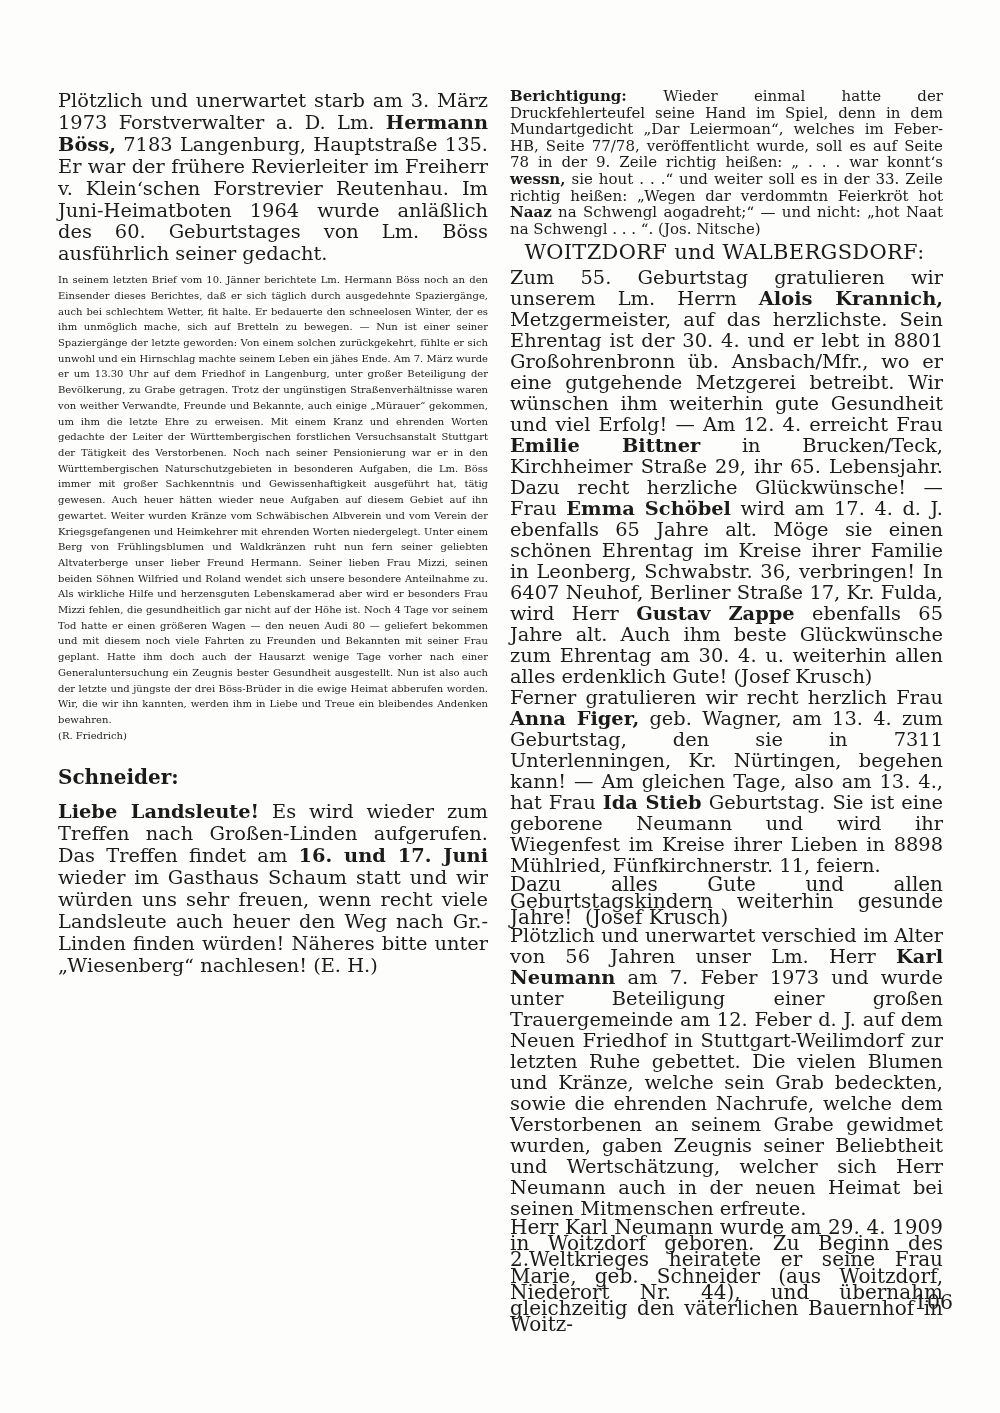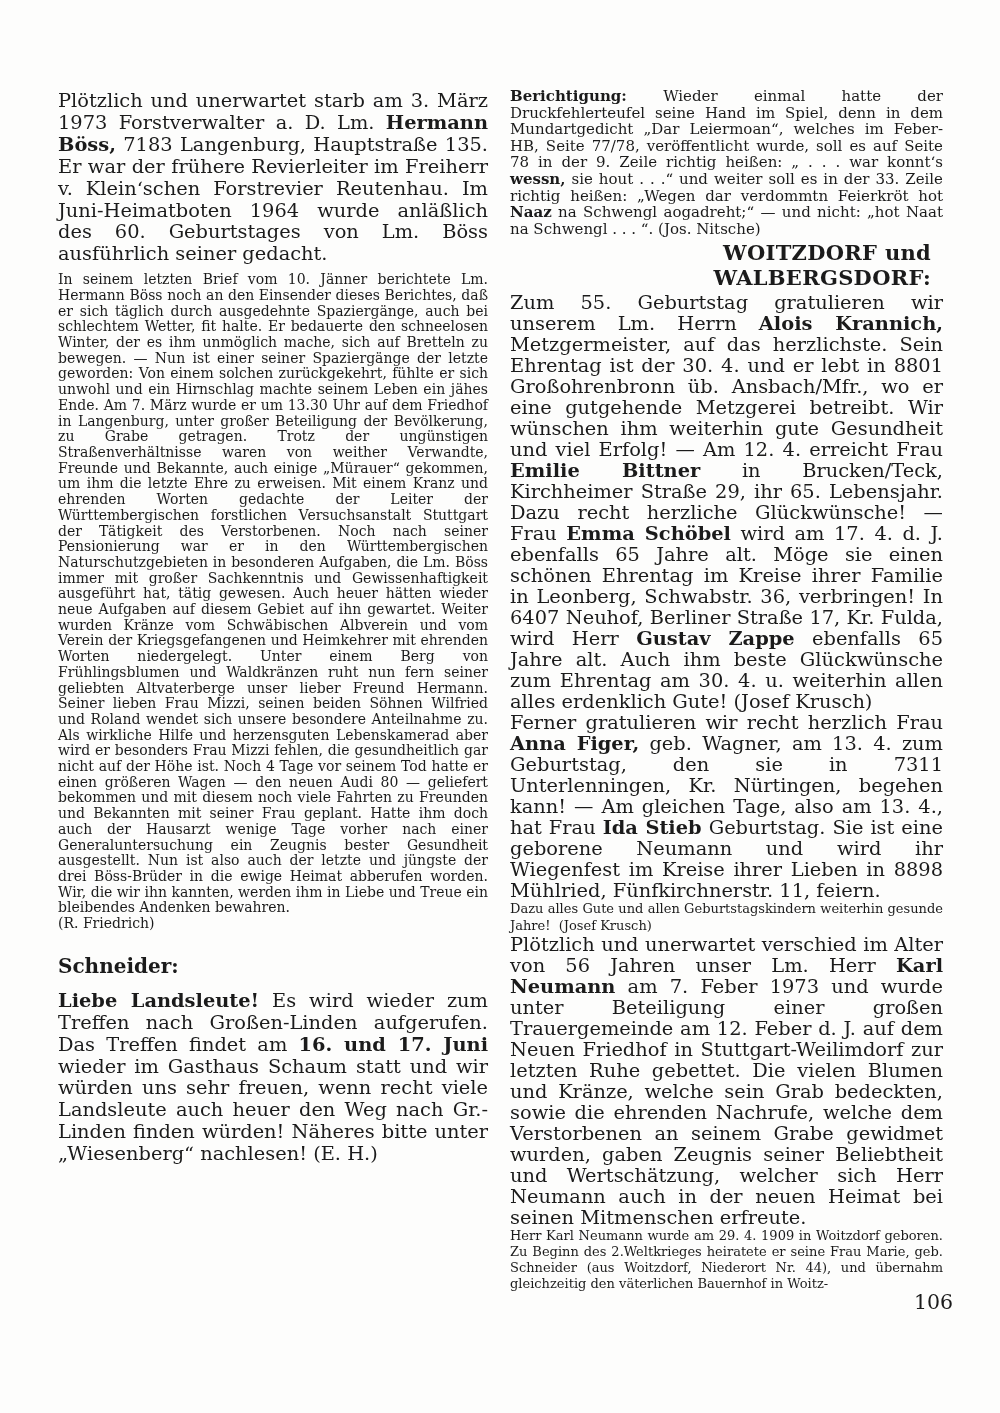--- a/index.html
+++ b/index.html
@@ -27,42 +27,42 @@
   .col p, .col h2 { white-space: pre-wrap; }
 
   .body-text {
     font-size: 19.4px;
     line-height: 21.9px;
     margin: 0;
   }
   .col-right .body-text { line-height: 21px; }
 
   .small-text {
-    font-size: 14px;
+    font-size: 10px;
     line-height: 15.7px;
     margin: 0;
   }
   .col-right .small-text       { font-size: 15.0px; line-height: 16.6px; }
-  .col-right .small-text.note  { font-size: 13px; line-height: 16.2px; }
+  .col-right .small-text.note  { font-size: 20px; line-height: 16.2px; }
 
   .gap-after-lead { margin-bottom: 7px; }
 
   h2.section-heading {
     font-size: 20px;
     line-height: 24px;
     font-weight: bold;
     margin: 22px 0 12px 0;
     text-align: left;
   }
   h2.chapter-heading {
     font-size: 21px;
     line-height: 25px;
-    font-weight: bold;
-    margin: 3px 12px 2px 0;
-    text-align: right;
+    font-weight: normal;
+    margin: 3px 4px 2px 0;
+    text-align: center;
     letter-spacing: 0.3px;
   }
   .bold { font-weight: bold; }
 
   .page-number {
     position: absolute;
     left: 914px;
     top: 1291px;
     font-size: 20.5px;
     line-height: 22px;

